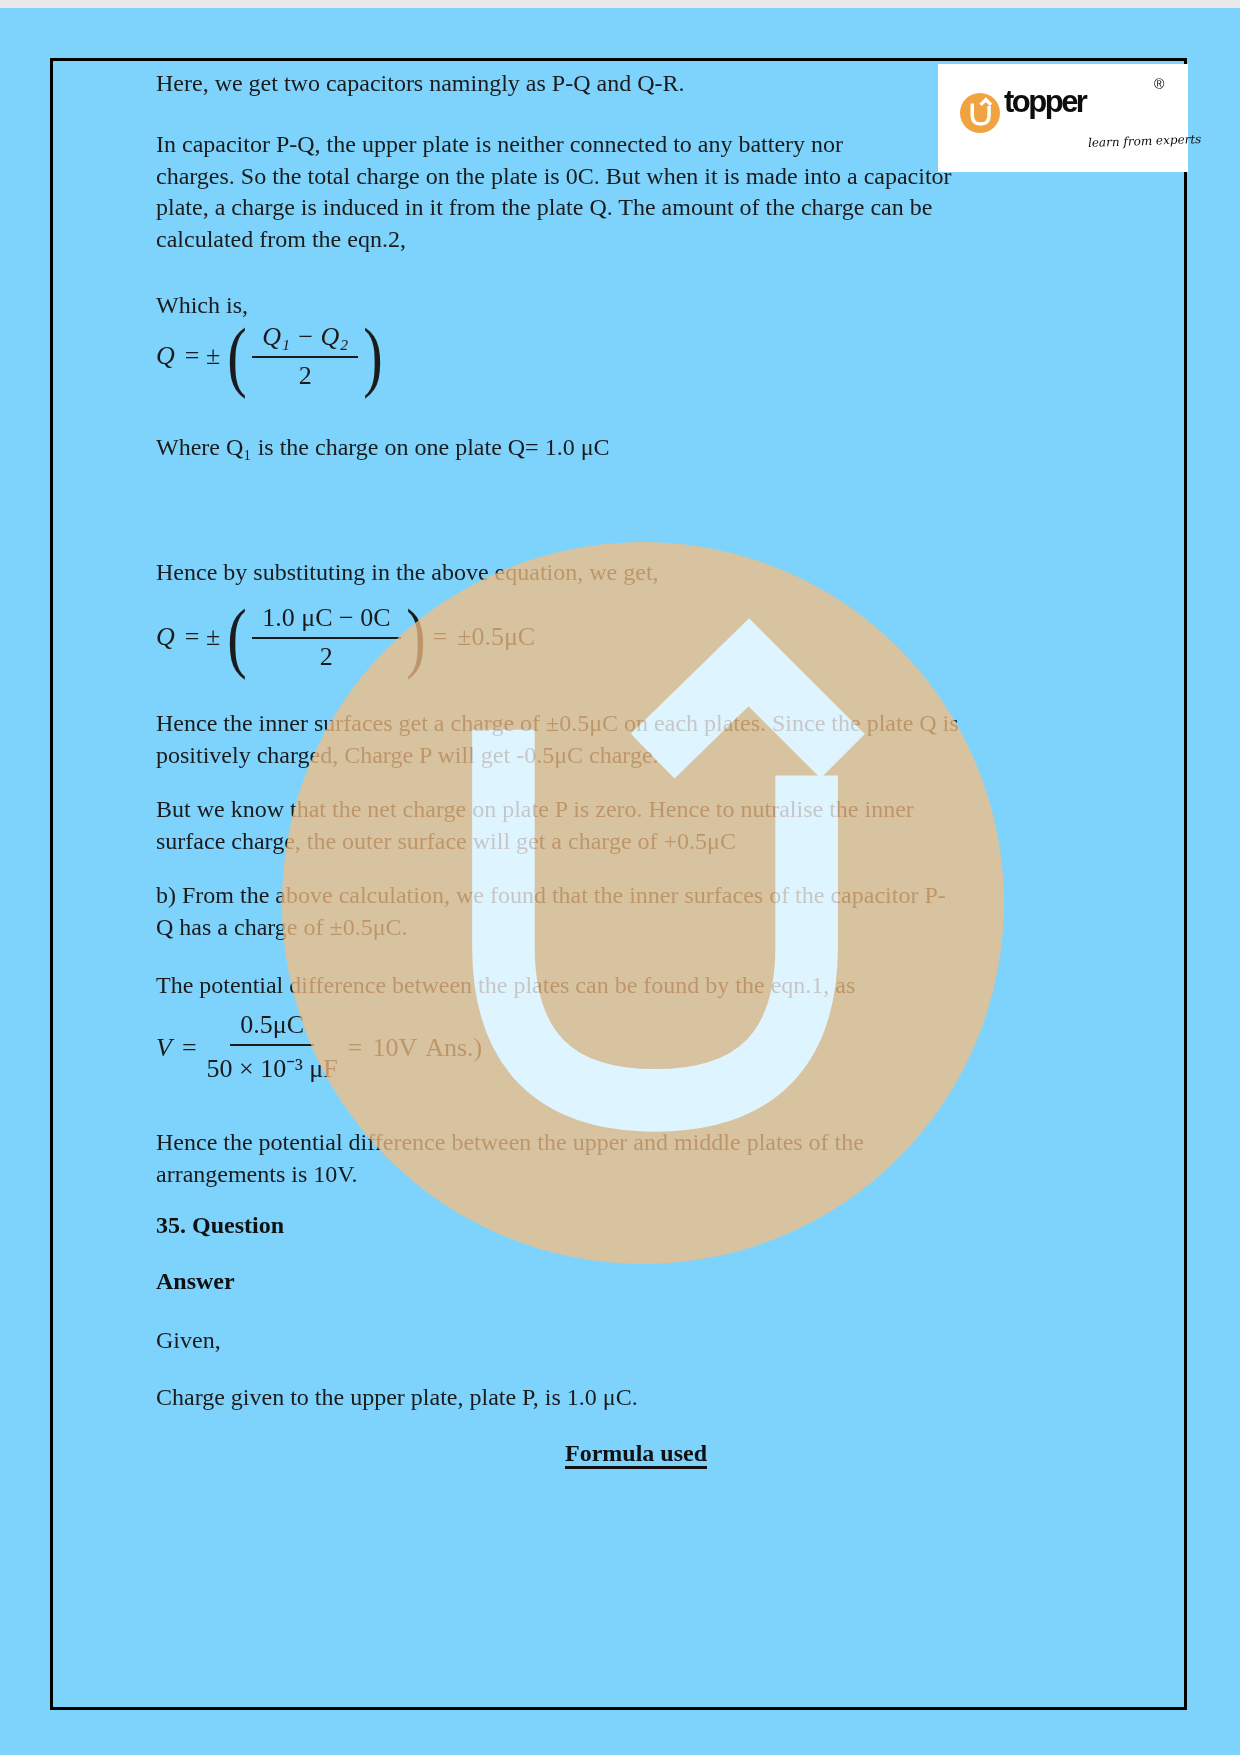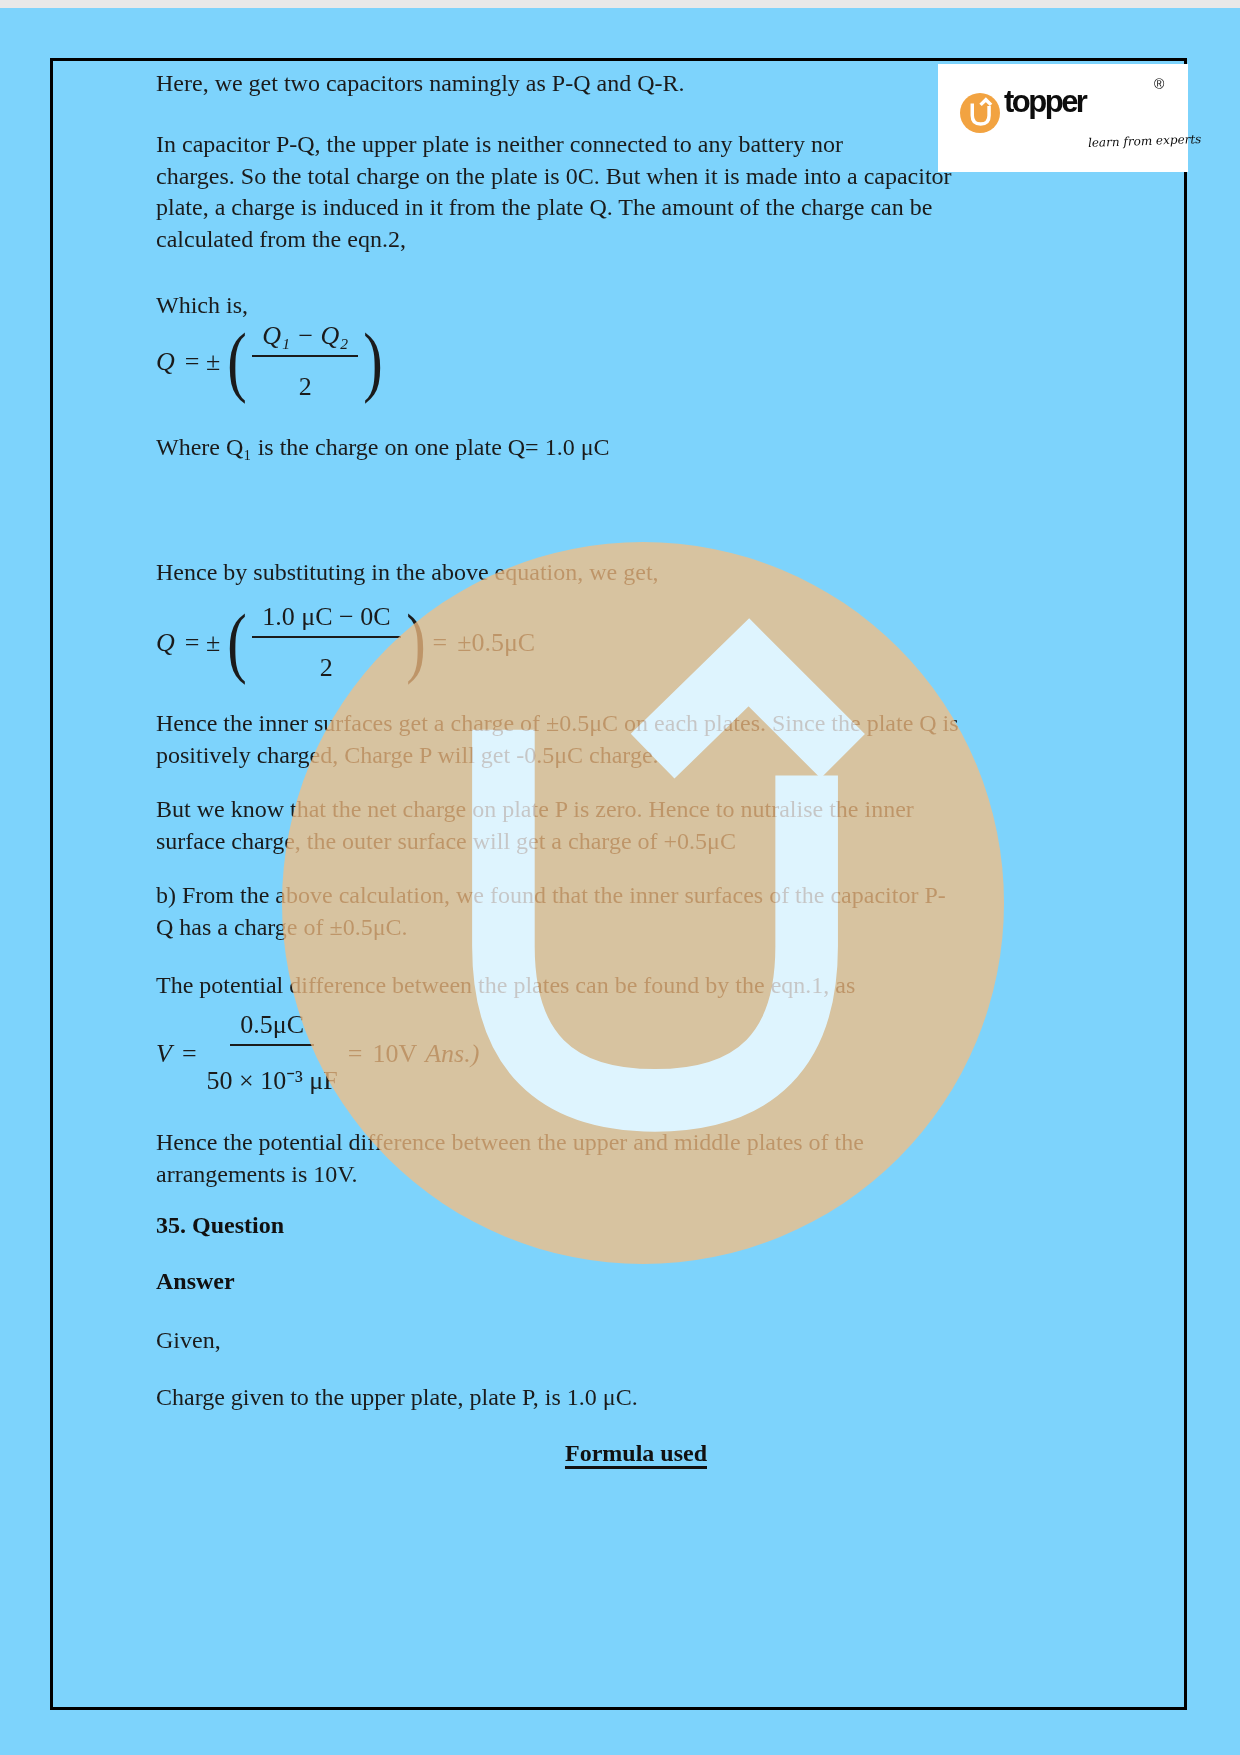--- a/index.html
+++ b/index.html
@@ -56,29 +56,28 @@
     line-height:0.9;
     transform:scaleX(0.75);
     margin:0 -6px;
   }
   .frac{
     display:inline-flex;
     flex-direction:column;
     align-items:center;
     text-align:left;
     vertical-align:middle;
-    gap:12px;
   }
   .frac-num{
     display:block;
     border-bottom:2px solid #1b1b1b;
     padding:0 10px 4px 10px;
   }
   .frac-den{display:block;padding-top:3px;}
-  .eq-ans{font-style:italic;}
+  .eq-ans{}
   
   .watermark{
     position:absolute;
     left:282px;top:534px;
     width:722px;height:722px;
     opacity:0.75;
     z-index:3;
     pointer-events:none;
   }
   

